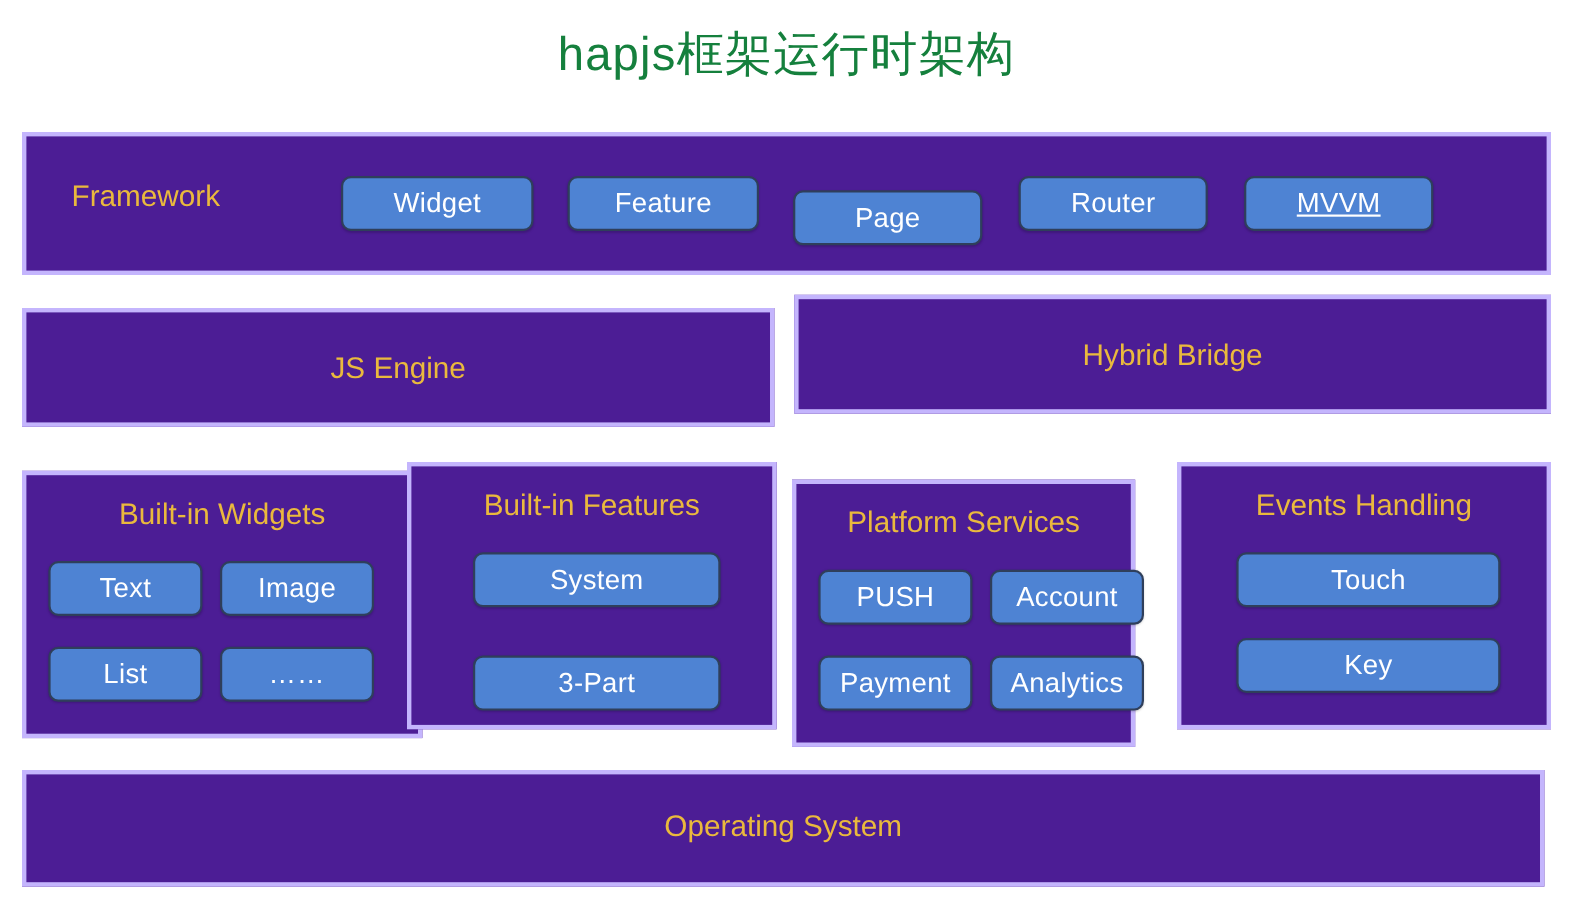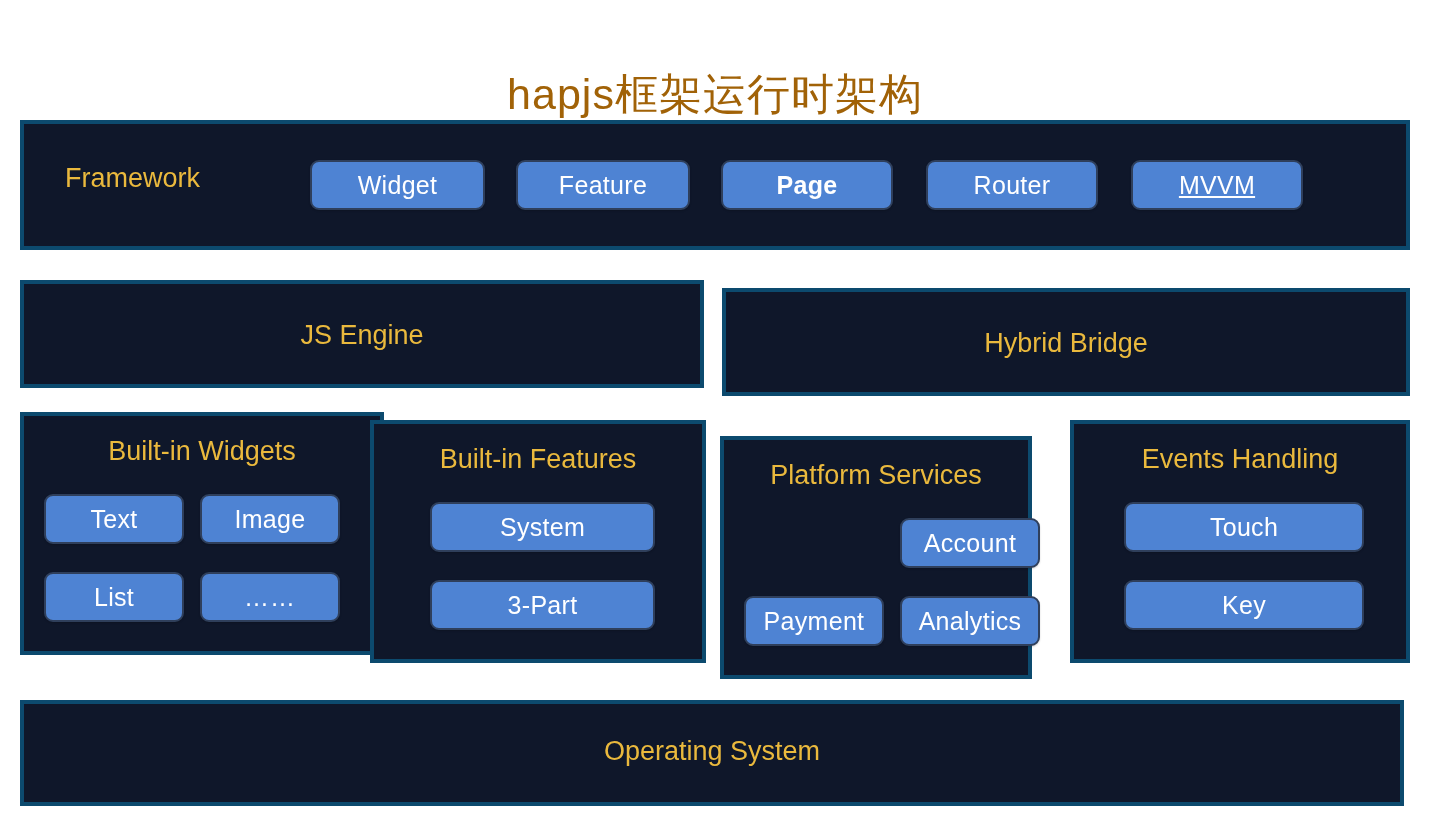--- a/index.html
+++ b/index.html
@@ -17,32 +17,31 @@
 
   
   .page-title {
     position: absolute;
     top: 24px;
     left: 0;
     width: 1430px;
     text-align: center;
     font-size: 43px;
     font-weight: 400;
-    color: #a16207;
+    color: #15803d;
     letter-spacing: 1px;
     line-height: 1.25;
-    margin-top: 44px;
   }
 
   
   .outline-box {
     position: absolute;
     box-sizing: border-box;
-    border: 4px solid #0c4a6e;
-    background: #0f172a;
+    border: 4px solid #c4b5fd;
+    background: #4c1d95;
   }
 
   
   .section-label {
     color: #eab93d;
     font-size: 27px;
     font-weight: 400;
     white-space: nowrap;
   }
   .label-centered {
@@ -73,25 +72,25 @@
     font-size: 25px;
     letter-spacing: 1px;
   }
 
   
   #row-framework { left: 20px;  top: 120px;  width: 1390px; height: 130px; }
   #framework-label { left: 65px; top: 163px; position: absolute; }
 
   
   #box-js-engine     { left: 20px;  top: 280px; width: 684px;  height: 108px; }
-  #box-hybrid-bridge { left: 722px; top: 288px; width: 688px;  height: 108px; }
+  #box-hybrid-bridge { left: 722px; top: 268px; width: 688px;  height: 108px; }
   .row2-label { top: 36px; }
 
   
-  #group-widgets  { left: 20px;   top: 412px; width: 364px; height: 243px; }
+  #group-widgets  { left: 20px;   top: 428px; width: 364px; height: 243px; }
   #group-features { left: 370px;  top: 420px; width: 336px; height: 243px; }
   #group-platform { left: 720px;  top: 416px; width: 312px; height: 243px; margin-top: 20px; }
   #group-events   { left: 1070px; top: 420px; width: 340px; height: 243px; }
   .group-title { top: 20px; }
 
   
   #box-os { left: 20px; top: 700px; width: 1384px; height: 106px; }
   .row4-label { top: 32px; }
 </style>
 </head>
@@ -99,21 +98,21 @@
 
 <div class="page-title">hapjs框架运行时架构</div>
 
 <div class="outline-box" id="row-framework">
 </div>
 
 <div class="section-label" id="framework-label">Framework</div>
 
 <div class="node-btn" style="left:310px; top:160px; width:175px; height:50px;">Widget</div>
 <div class="node-btn" style="left:516px; top:160px; width:174px; height:50px;">Feature</div>
-<div class="node-btn" style="left:721px; top:160px; width:172px; height:50px;font-weight:bold;">Page</div>
+<div class="node-btn" style="left:721px; top:173px; width:172px; height:50px;">Page</div>
 <div class="node-btn" style="left:926px; top:160px; width:172px; height:50px;">Router</div>
 <div class="node-btn" style="left:1131px; top:160px; width:172px; height:50px;text-decoration:underline;">MVVM</div>
 
 <div class="outline-box" id="box-js-engine">
   <div class="section-label label-centered row2-label">JS Engine</div>
 </div>
 
 <div class="outline-box" id="box-hybrid-bridge">
   <div class="section-label label-centered row2-label">Hybrid Bridge</div>
 </div>
@@ -122,25 +121,26 @@
   <div class="section-label label-centered group-title">Built-in Widgets</div>
   <div class="node-btn" style="left:20px; top:78px; width:140px; height:50px;">Text</div>
   <div class="node-btn" style="left:176px; top:78px; width:140px; height:50px;">Image</div>
   <div class="node-btn" style="left:20px; top:156px; width:140px; height:50px;">List</div>
   <div class="node-btn dots" style="left:176px; top:156px; width:140px; height:50px;">……</div>
 </div>
 
 <div class="outline-box" id="group-features">
   <div class="section-label label-centered group-title">Built-in Features</div>
   <div class="node-btn" style="left:56px; top:78px; width:225px; height:50px;">System</div>
-  <div class="node-btn" style="left:56px; top:156px; width:225px; height:50px;">3-Part</div>
+  <div class="node-btn" style="left:56px; top:172px; width:225px; height:50px;">3-Part</div>
 </div>
 
 <div class="outline-box" id="group-platform">
   <div class="section-label label-centered group-title">Platform Services</div>
+  <div class="node-btn" style="left:20px; top:78px; width:140px; height:50px;">PUSH</div>
   <div class="node-btn" style="left:176px; top:78px; width:140px; height:50px;">Account</div>
   <div class="node-btn" style="left:20px; top:156px; width:140px; height:50px;">Payment</div>
   <div class="node-btn" style="left:176px; top:156px; width:140px; height:50px;">Analytics</div>
 </div>
 
 <div class="outline-box" id="group-events">
   <div class="section-label label-centered group-title">Events Handling</div>
   <div class="node-btn" style="left:50px; top:78px; width:240px; height:50px;">Touch</div>
   <div class="node-btn" style="left:50px; top:156px; width:240px; height:50px;">Key</div>
 </div>

